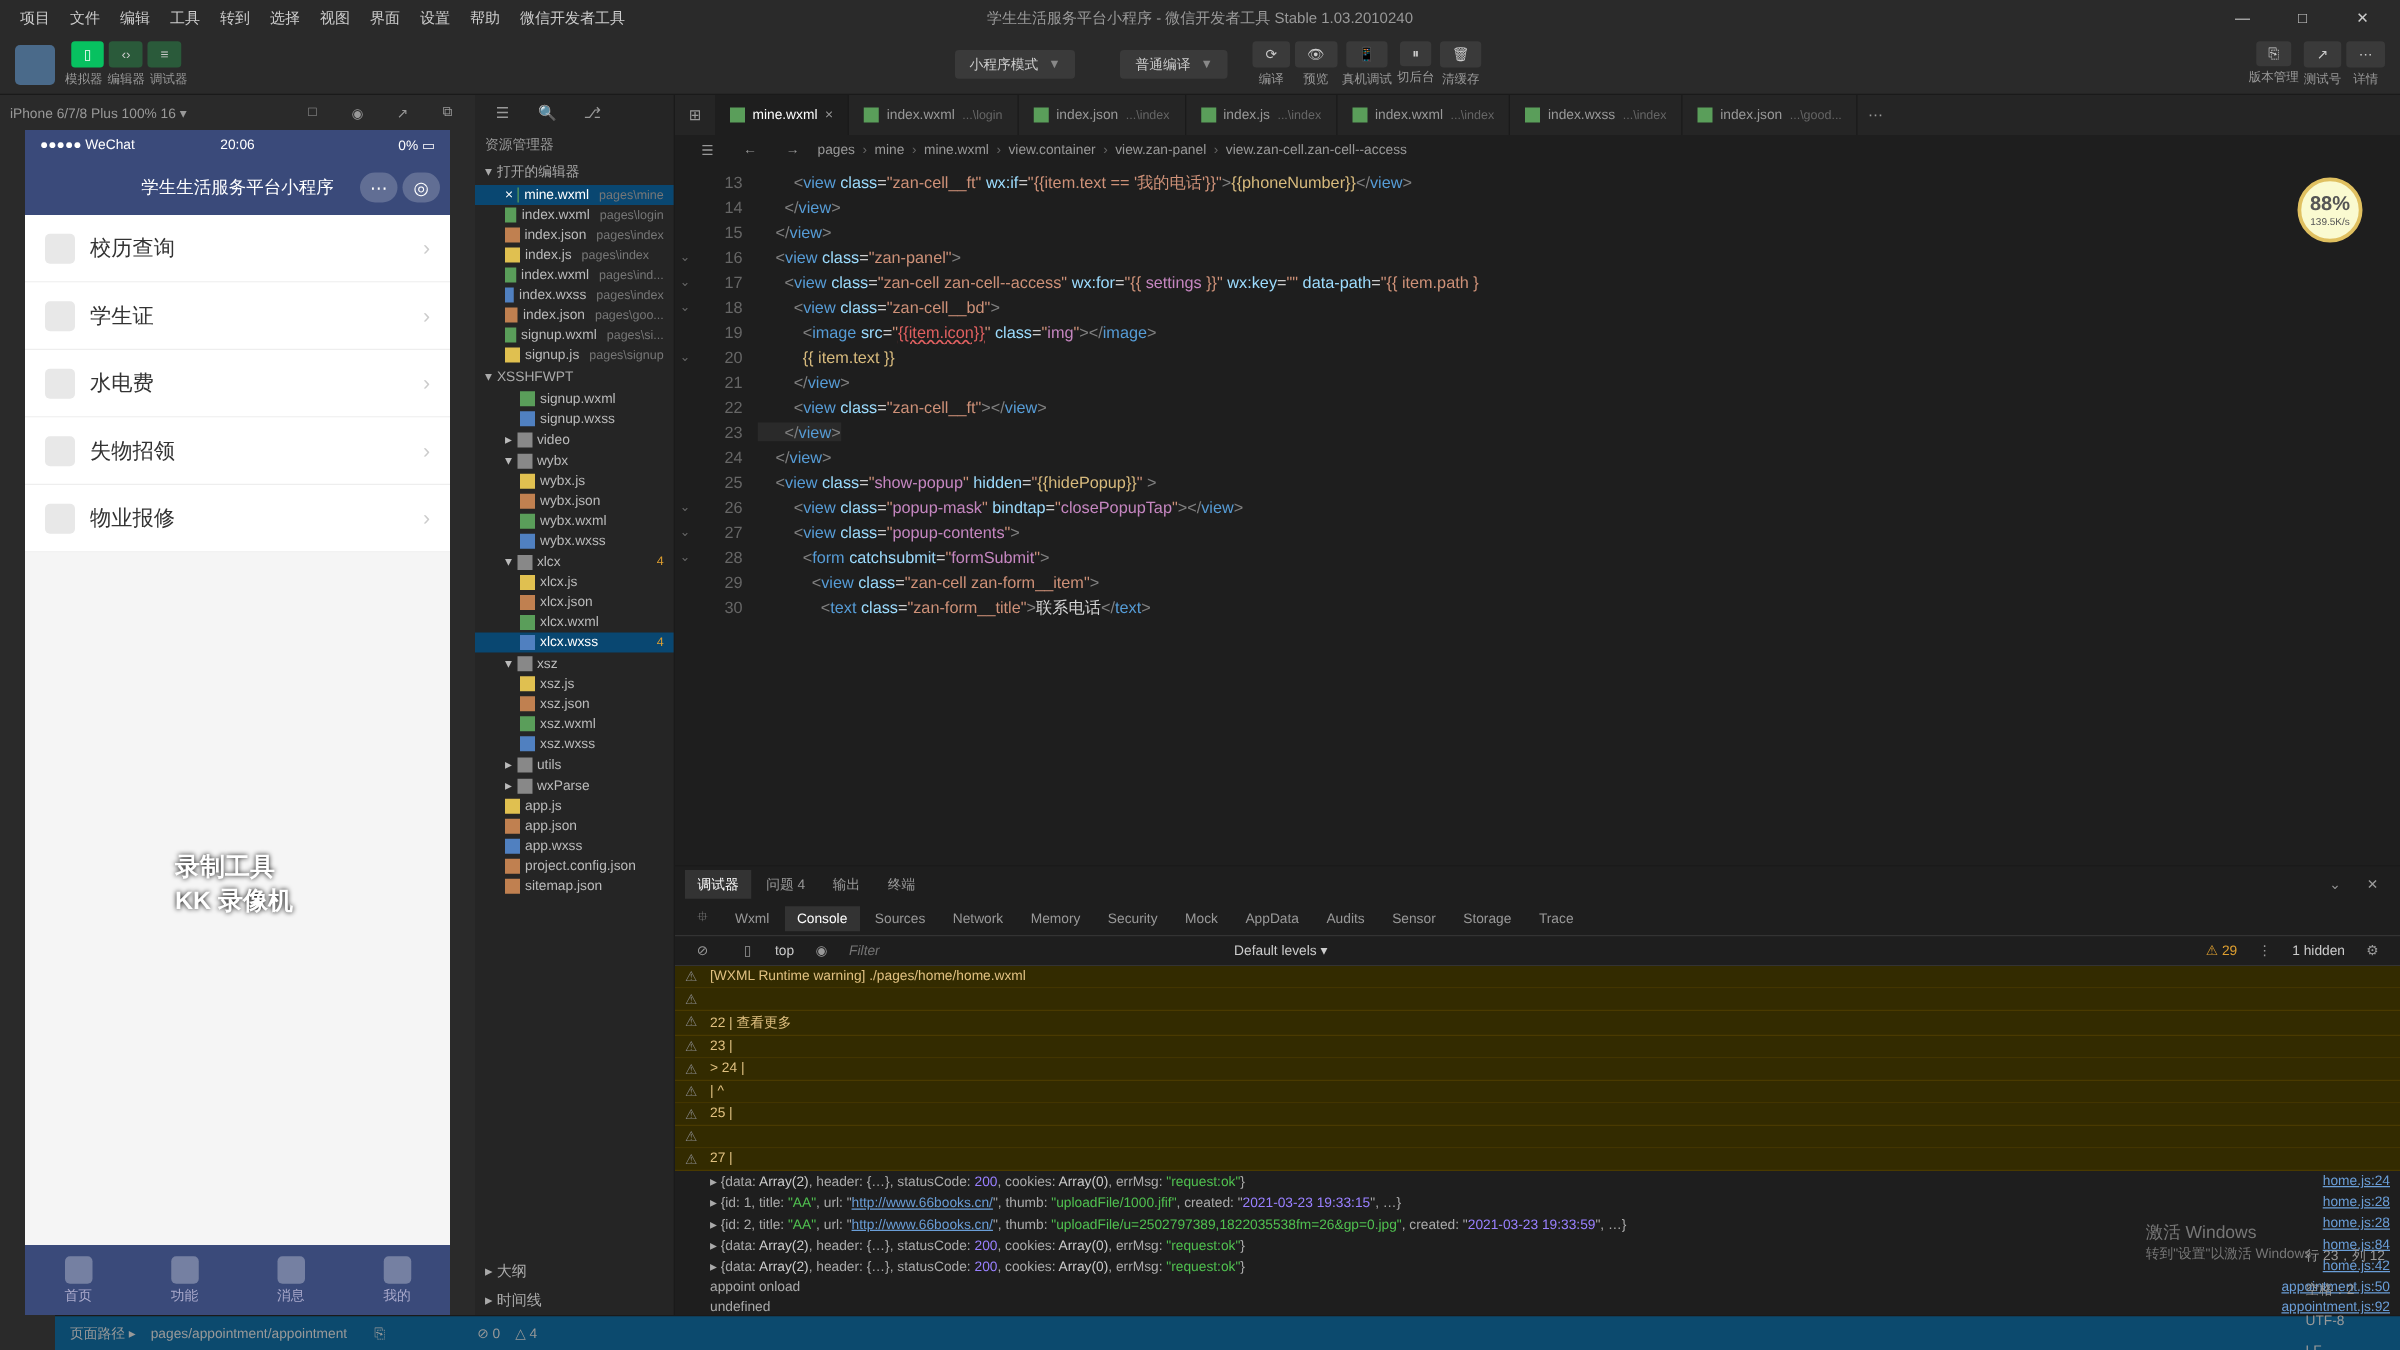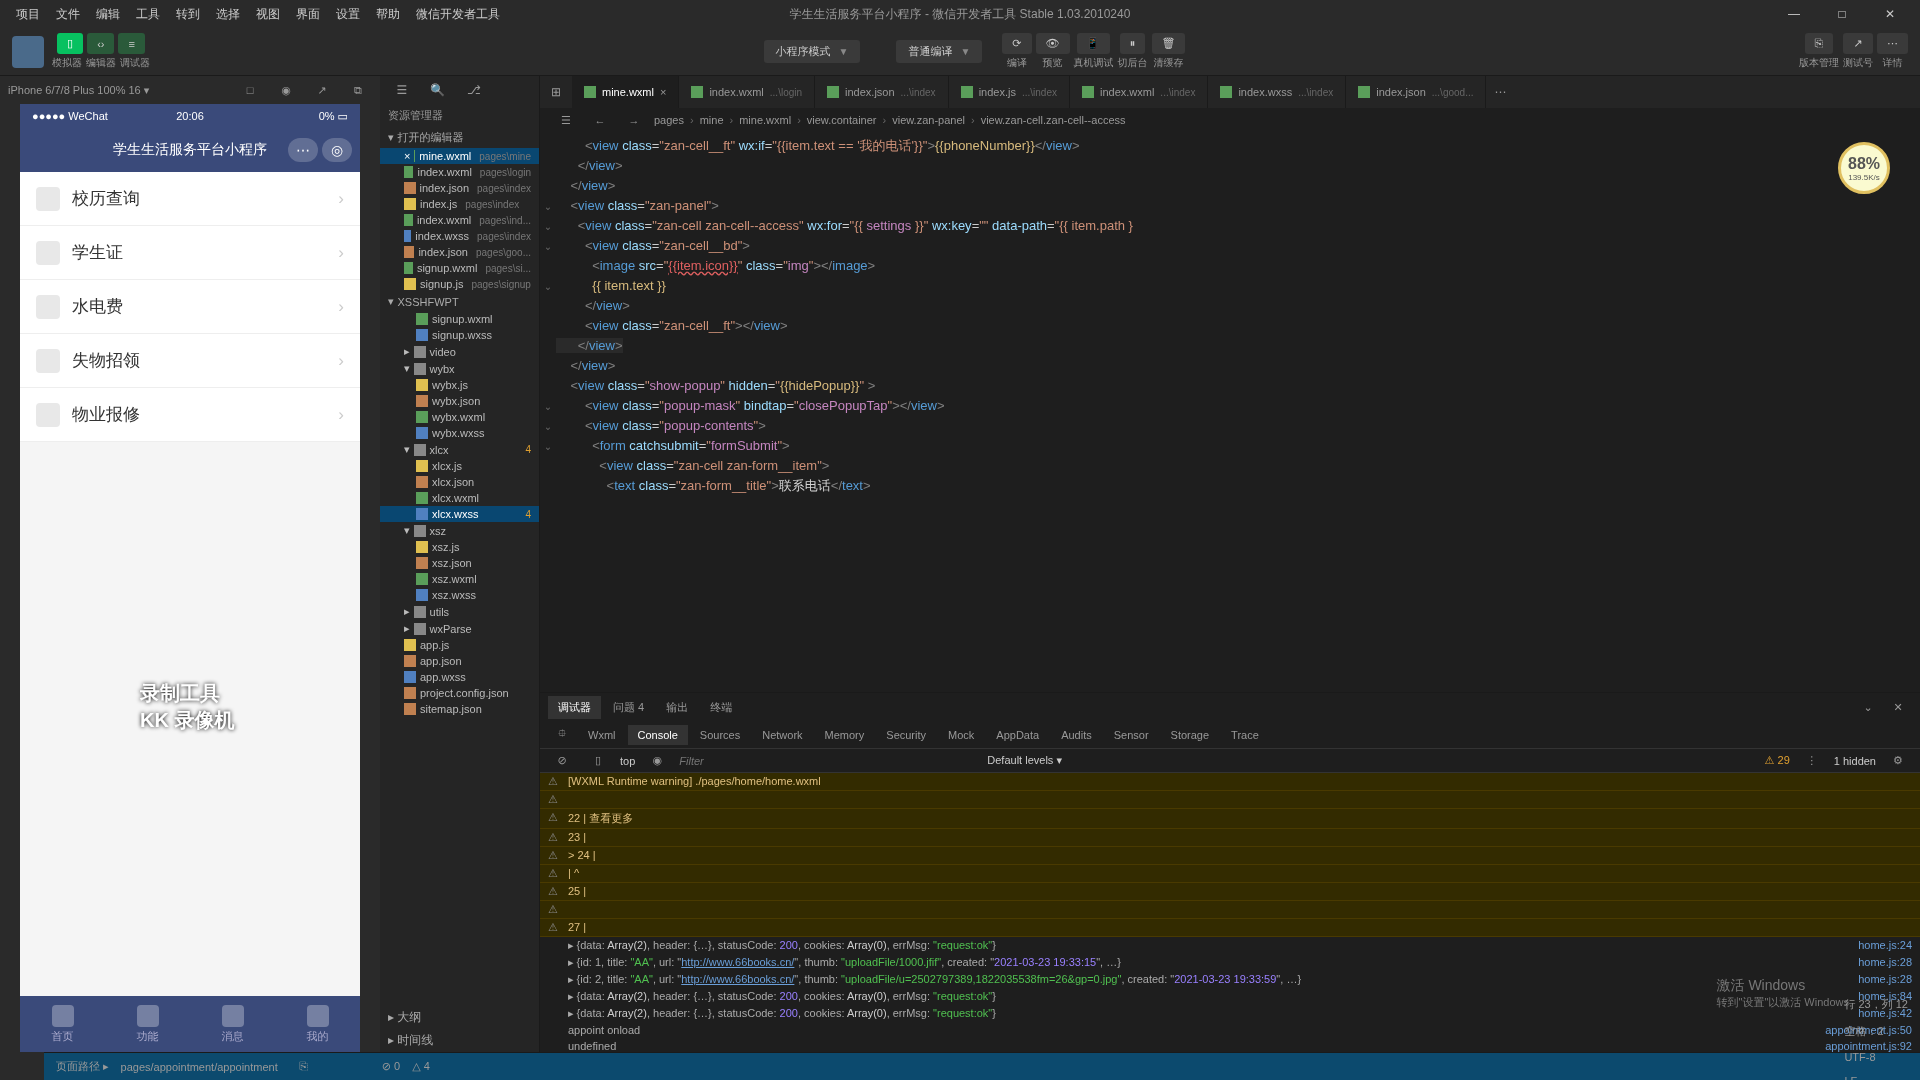--- a/index.html
+++ b/index.html
@@ -79,21 +79,21 @@
 .dt-tab { padding:4px 10px; cursor:pointer; color:#999; }
 .dt-tab.active { background:#333; color:#fff; }
 .dt-subtabs { height:28px; display:flex; align-items:center; padding:0 8px; gap:2px; font-size:11px; border-bottom:1px solid #333; }
 .dt-filter { height:24px; display:flex; align-items:center; padding:0 8px; gap:8px; font-size:11px; border-bottom:1px solid #333; }
 .dt-filter input { background:transparent; border:none; color:#ccc; font-size:11px; outline:none; width:200px;font-style:italic; }
 .console { flex:1; overflow:auto; font-family:Consolas,monospace; font-size:11px; }
 .log-line { padding:2px 8px; display:flex; gap:8px; }
 .log-line.warn { background:#332b00; color:#e0c080; border-bottom:1px solid #4a3a00; }
 .log-line.verbose { color:#aaa; }
 .log-arrow { color:#888; width:12px; }
-.log-src { margin-left:auto; color:#6a9ed8; cursor:pointer; white-space:nowrap; }
+.log-src { margin-left:auto; color:#6a9ed8; text-decoration:underline; cursor:pointer; white-space:nowrap; }
 .c-num { color:#9980ff; } .c-obj { color:#ccc; } .c-ok { color:#50c050; } .c-link { color:#6a9ed8; text-decoration:underline; } .c-date { color:#9980ff; }
 .statusbar { height:28px; background:#0c4a6e; display:flex; align-items:center; padding:0 12px; gap:12px; font-size:11px; color:#999; border-top:1px solid #1a1a1a;margin-left:44px; }
 .sb-right { margin-left:auto; display:flex; gap:12px;flex-direction:column; }
 .activate { position:absolute; right:60px; bottom:70px; color:#777; font-size:14px; pointer-events:none; }
 </style>
 </head>
 <body>
 
 <div class="menubar">
   <span id="mb-items"><span class="menubar-item">项目</span><span class="menubar-item">文件</span><span class="menubar-item">编辑</span><span class="menubar-item">工具</span><span class="menubar-item">转到</span><span class="menubar-item">选择</span><span class="menubar-item">视图</span><span class="menubar-item">界面</span><span class="menubar-item">设置</span><span class="menubar-item">帮助</span><span class="menubar-item">微信开发者工具</span></span>
@@ -342,20 +342,38 @@
           <div class="fold-mark"></div>
           <div class="fold-mark"></div>
           <div class="fold-mark"></div>
           <div class="fold-mark"></div>
           <div class="fold-mark">⌄</div>
           <div class="fold-mark">⌄</div>
           <div class="fold-mark">⌄</div>
           <div class="fold-mark"></div>
           <div class="fold-mark"></div>
         </div>
+      <div class="gutter" id="gutter">13
+14
+15
+16
+17
+18
+19
+20
+21
+22
+23
+24
+25
+26
+27
+28
+29
+30</div>
       <div class="code-body" id="code-body">        <span class="c-br">&lt;</span><span class="c-tag">view</span> <span class="c-attr">class</span>=<span class="c-str">"zan-cell__ft"</span> <span class="c-attr">wx:if</span>=<span class="c-str">"{{item.text == '我的电话'}}"</span><span class="c-br">&gt;</span><span class="c-var">{{phoneNumber}}</span><span class="c-br">&lt;/</span><span class="c-tag">view</span><span class="c-br">&gt;</span>
       <span class="c-br">&lt;/</span><span class="c-tag">view</span><span class="c-br">&gt;</span>
     <span class="c-br">&lt;/</span><span class="c-tag">view</span><span class="c-br">&gt;</span>
     <span class="c-br">&lt;</span><span class="c-tag">view</span> <span class="c-attr">class</span>=<span class="c-str">"zan-panel"</span><span class="c-br">&gt;</span>
       <span class="c-br">&lt;</span><span class="c-tag">view</span> <span class="c-attr">class</span>=<span class="c-str">"zan-cell zan-cell--access"</span> <span class="c-attr">wx:for</span>=<span class="c-str">"{{</span> <span class="c-key">settings</span> <span class="c-str">}}"</span> <span class="c-attr">wx:key</span>=<span class="c-str">""</span> <span class="c-attr">data-path</span>=<span class="c-str">"{{ item.path }</span>
         <span class="c-br">&lt;</span><span class="c-tag">view</span> <span class="c-attr">class</span>=<span class="c-str">"zan-cell__bd"</span><span class="c-br">&gt;</span>
           <span class="c-br">&lt;</span><span class="c-tag">image</span> <span class="c-attr">src</span>=<span class="c-str">"</span><span class="c-img-red">{{item.icon}}</span><span class="c-str">"</span> <span class="c-attr">class</span>=<span class="c-str">"<span class="c-key">img</span>"</span><span class="c-br">&gt;&lt;/</span><span class="c-tag">image</span><span class="c-br">&gt;</span>
           <span class="c-var">{{ item.text }}</span>
         <span class="c-br">&lt;/</span><span class="c-tag">view</span><span class="c-br">&gt;</span>
         <span class="c-br">&lt;</span><span class="c-tag">view</span> <span class="c-attr">class</span>=<span class="c-str">"zan-cell__ft"</span><span class="c-br">&gt;&lt;/</span><span class="c-tag">view</span><span class="c-br">&gt;</span>

